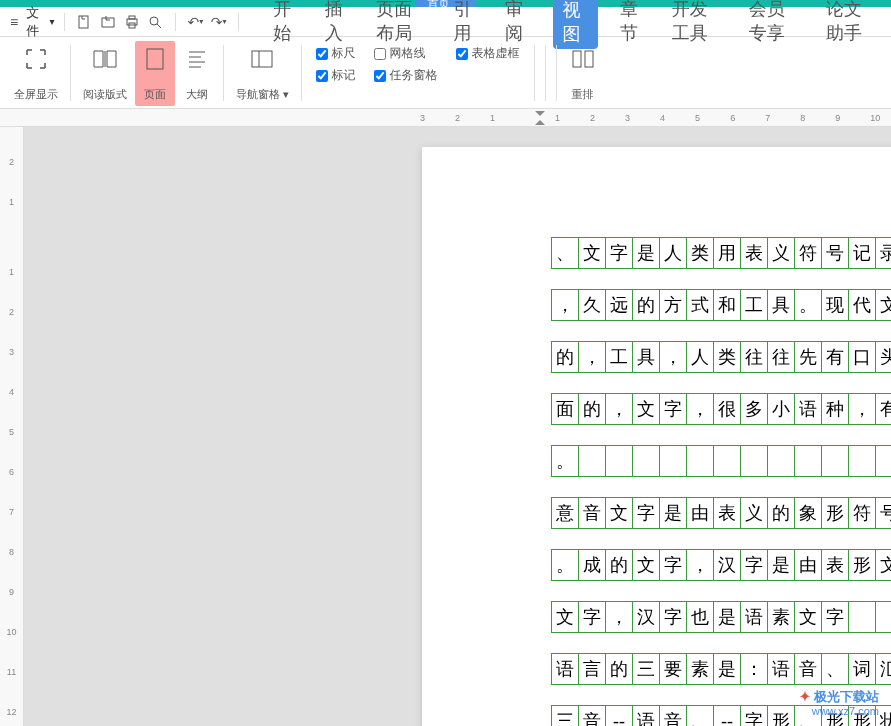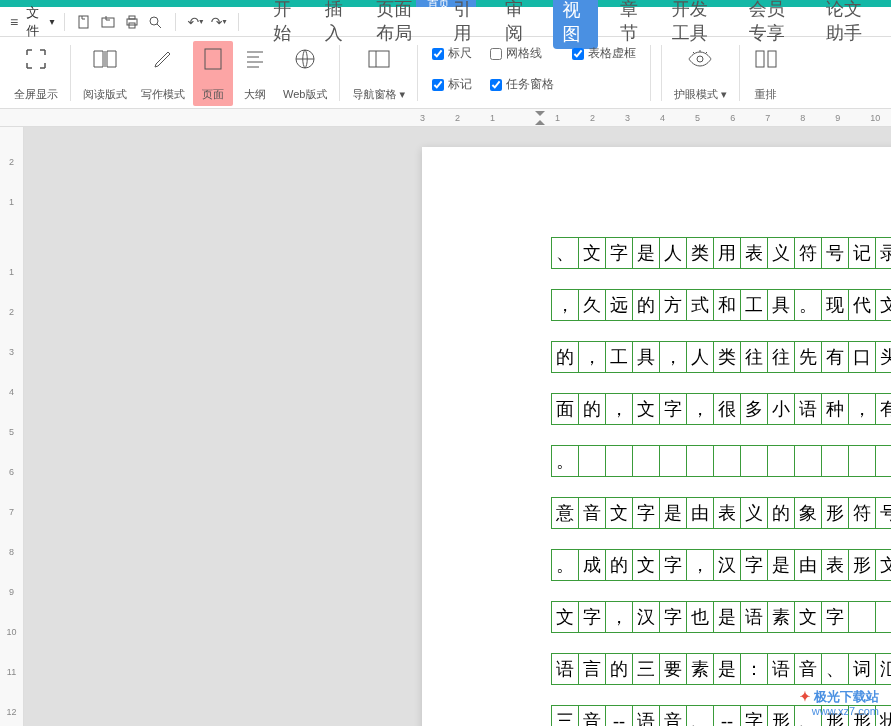--- a/index.html
+++ b/index.html
@@ -13,21 +13,21 @@
 .hamburger { font-size: 14px; color: #555; margin-right: 4px; }
 .file-menu { font-size: 13px; color: #333; display: flex; align-items: center; gap: 4px; cursor: pointer; }
 .divider-v { width: 1px; height: 18px; background: #ddd; margin: 0 6px; }
 .icon-btn { width: 24px; height: 24px; display: flex; align-items: center; justify-content: center; color: #555; cursor: pointer; font-size: 14px; }
 .menu-items { display: flex; gap: 18px; margin-left: 20px; }
 .menu-item { font-size: 18px; color: #555; cursor: pointer; padding: 2px 4px; }
 .menu-item.active { background: #4a90e2; color: #fff; padding: 3px 10px; border-radius: 4px; }
 
 .ribbon { height: 72px; display: flex; align-items: flex-start; padding: 4px 8px 0; gap: 2px; background: #fff; border-bottom: 1px solid #ddd; }
 .ribbon-group { display: flex; flex-direction: column; align-items: center; padding: 4px 6px; gap: 14px; }
-.ribbon-group-h { display: flex; flex-direction: column; gap: 14px; padding: 4px 8px; }
+.ribbon-group-h { display: flex; flex-direction: column; gap: 5px; padding: 4px 8px; }
 .ribbon-icon-lg { width: 28px; height: 28px; display: flex; align-items: center; justify-content: center; font-size: 22px; color: #555; }
 .ribbon-label { font-size: 11px; color: #555; white-space: nowrap; }
 .ribbon-divider { width: 1px; height: 56px; background: #e0e0e0; margin: 4px 4px 0; }
 .ribbon-item-selected { background: #fca5a5; border-radius: 2px; }
 .checkbox-row { display: flex; align-items: center; gap: 4px; font-size: 12px; color: #555; }
 .checkbox-row input { width: 12px; height: 12px; }
 .zoom-box { border: 1px solid #4a90e2; padding: 2px 6px; display: flex; align-items: center; gap: 4px; font-size: 12px; }
 .zoom-icon { font-size: 10px; color: #4a90e2; }
 .single-page { display: flex; align-items: center; gap: 4px; font-size: 12px; color: #555; }
 .page-icon { width: 12px; height: 14px; border: 1px solid #888; display: inline-block; }
@@ -119,52 +119,35 @@
   </div>
   <div class="ribbon-divider"></div>
   <div class="ribbon-group">
     <div class="ribbon-icon-lg">
         <svg width="26" height="22" viewBox="0 0 26 22">
           <path d="M2 3h9v16H2zM15 3h9v16h-9zM13 3v16" stroke="#555" fill="none"></path>
         </svg>
       </div>
     <span class="ribbon-label">阅读版式</span>
   </div>
-  <div class="ribbon-group">
-    <div class="ribbon-icon-lg">
-        <svg width="24" height="24" viewBox="0 0 24 24">
-          <path d="M4 20l3-1 12-12-2-2L5 17l-1 3z" stroke="#555" fill="none"></path>
-        </svg>
-      </div>
-    <span class="ribbon-label">写作模式</span>
-  </div>
   <div class="ribbon-group ribbon-item-selected">
     <div class="ribbon-icon-lg">
         <svg width="20" height="24" viewBox="0 0 20 24">
           <rect x="2" y="2" width="16" height="20" stroke="#555" fill="none"></rect>
         </svg>
       </div>
     <span class="ribbon-label">页面</span>
   </div>
   <div class="ribbon-group">
     <div class="ribbon-icon-lg">
         <svg width="22" height="22" viewBox="0 0 22 22">
           <path d="M3 4h16M3 9h12M3 14h16M3 19h12" stroke="#555"></path>
         </svg>
       </div>
     <span class="ribbon-label">大纲</span>
-  </div>
-  <div class="ribbon-group">
-    <div class="ribbon-icon-lg">
-        <svg width="24" height="24" viewBox="0 0 24 24">
-          <circle cx="12" cy="12" r="9" stroke="#555" fill="none"></circle>
-          <path d="M3 12h18M12 3c3 3 3 15 0 18M12 3c-3 3-3 15 0 18" stroke="#555" fill="none"></path>
-        </svg>
-      </div>
-    <span class="ribbon-label">Web版式</span>
   </div>
   <div class="ribbon-divider"></div>
   <div class="ribbon-group">
     <div class="ribbon-icon-lg">
         <svg width="24" height="20" viewBox="0 0 24 20">
           <rect x="2" y="2" width="20" height="16" stroke="#555" fill="none"></rect>
           <path d="M9 2v16" stroke="#555"></path>
         </svg>
       </div>
     <span class="ribbon-label"><span>导航窗格</span> ▾</span>
@@ -192,30 +175,20 @@
   </div>
   <div class="ribbon-group-h">
     <label class="checkbox-row">
         <input type="checkbox" checked="" style="">
         <span>表格虚框</span>
       </label>
     <div style="height:16px"></div>
   </div>
   <div class="ribbon-divider"></div>
   <div class="ribbon-divider"></div>
-  <div class="ribbon-group">
-    <div class="ribbon-icon-lg">
-        <svg width="26" height="20" viewBox="0 0 26 20">
-          <path d="M2 10s4-7 11-7 11 7 11 7-4 7-11 7S2 10 2 10z" stroke="#555" fill="none"></path>
-          <circle cx="13" cy="10" r="3" stroke="#555" fill="none"></circle>
-          <path d="M13 1v2M6 3l1 1M20 3l-1 1" stroke="#555"></path>
-        </svg>
-      </div>
-    <span class="ribbon-label"><span>护眼模式</span> ▾</span>
-  </div>
   <div class="ribbon-divider"></div>
   <div class="ribbon-group">
     <div class="ribbon-icon-lg">
         <svg width="24" height="20" viewBox="0 0 24 20">
           <rect x="2" y="2" width="8" height="16" stroke="#555" fill="none"></rect>
           <rect x="14" y="2" width="8" height="16" stroke="#555" fill="none"></rect>
         </svg>
       </div>
     <span class="ribbon-label">重排</span>
   </div>

